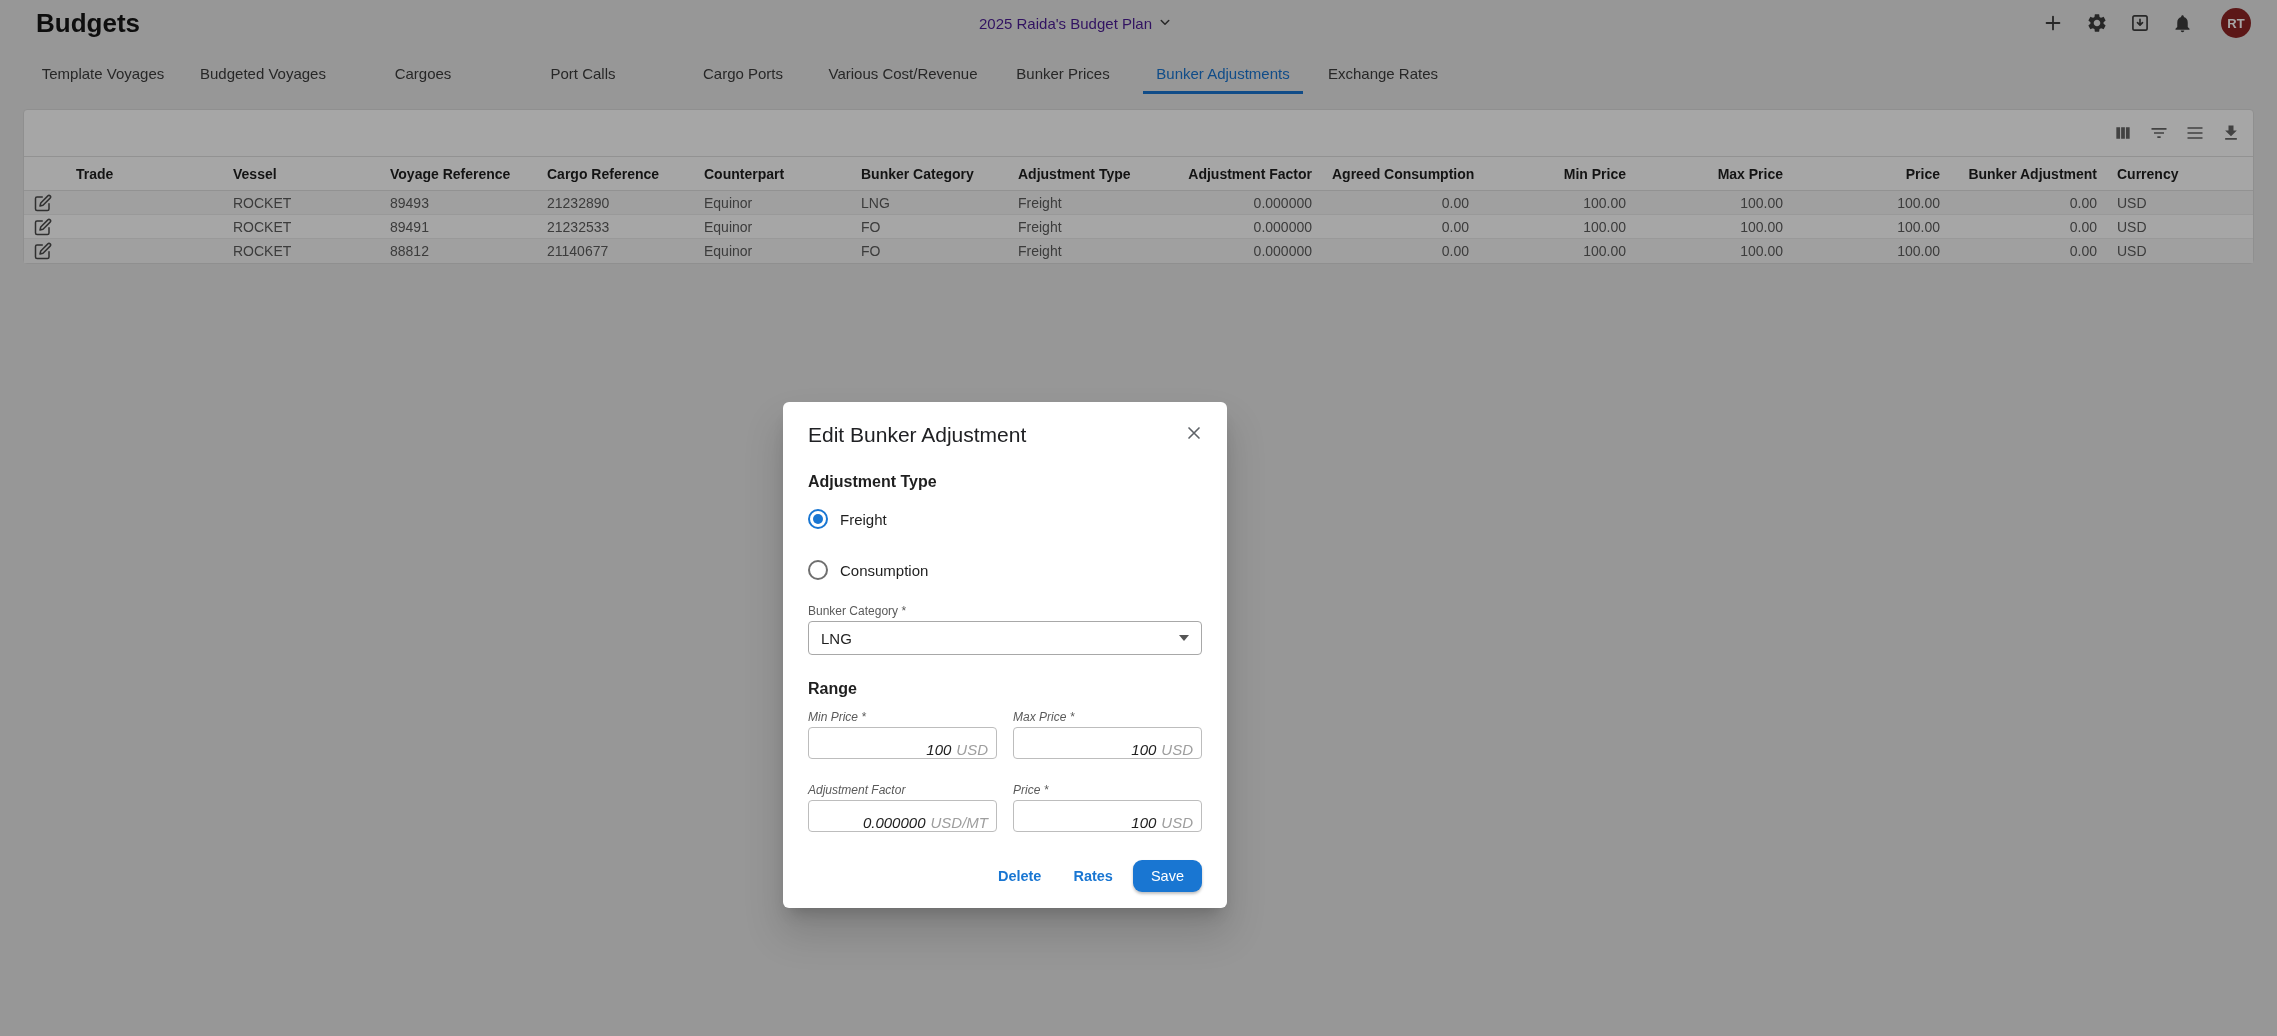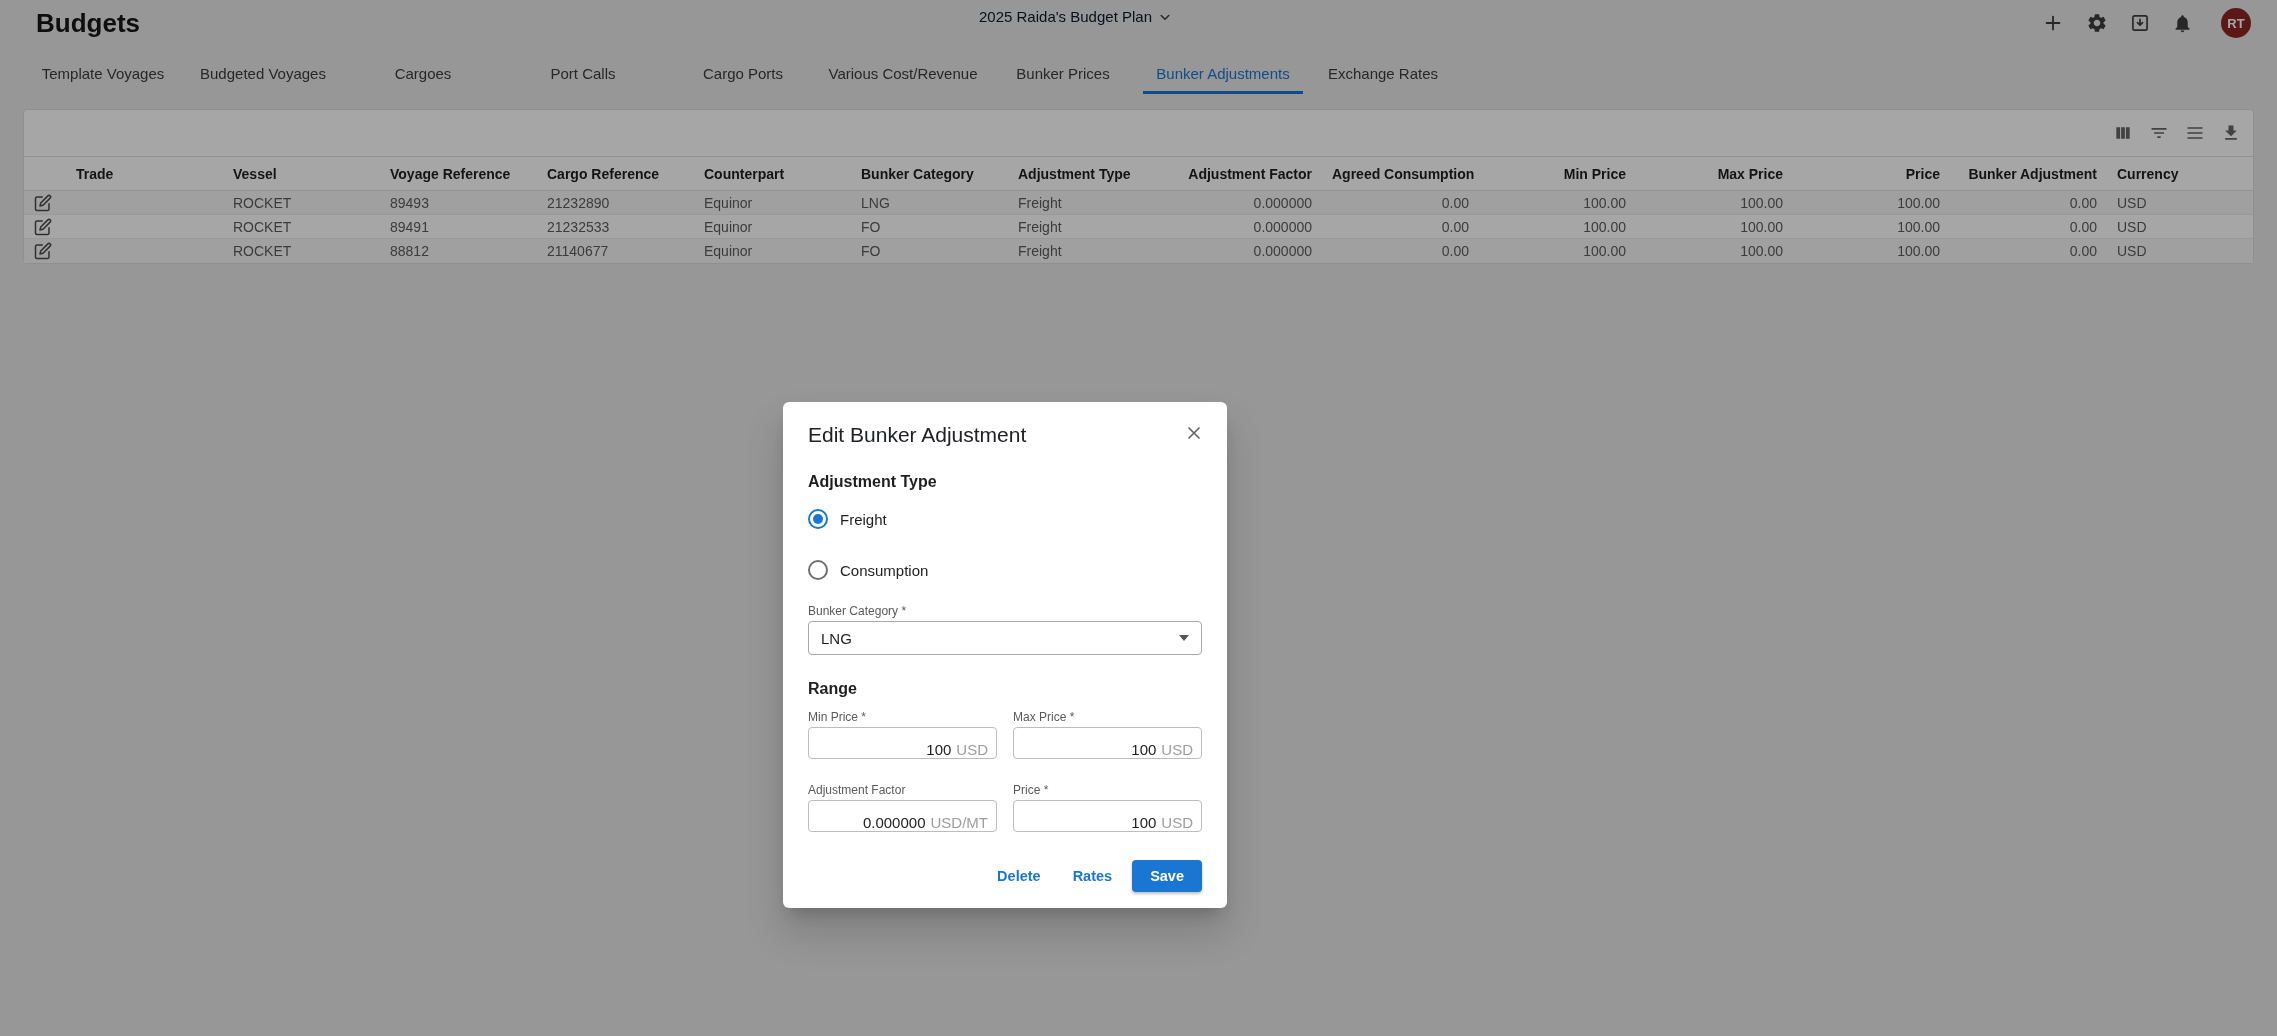--- a/index.html
+++ b/index.html
@@ -11,21 +11,21 @@
   body{
     width:2277px;height:1036px;position:relative;overflow:hidden;
     background:#e8e8e8;
     font-family:"Liberation Sans","DejaVu Sans",sans-serif;
     color:#202020;
   }
 
   
   .app-header{height:46px;display:flex;align-items:center;padding:0 26px 0 36px;position:relative;}
   .app-title{font-size:26px;font-weight:700;color:#161616;}
-  .plan-selector{position:absolute;left:979px;top:8px;display:flex;align-items:flex-start;gap:4px;font-size:15px;color:#0f172a;cursor:pointer;height:30px;}
+  .plan-selector{position:absolute;left:979px;top:8px;display:flex;align-items:center;gap:4px;font-size:15px;color:#4c1d95;cursor:pointer;height:30px;}
   .header-actions{margin-left:auto;display:flex;align-items:center;gap:22px;}
   .icon-btn{background:none;border:none;padding:0;display:flex;align-items:center;justify-content:center;cursor:pointer;}
   .avatar{width:30px;height:30px;border-radius:50%;background:var(--avatar-bg,#8e2424);color:#fff;font-size:13px;font-weight:700;display:flex;align-items:center;justify-content:center;margin-left:6px;cursor:pointer;}
 
   
   .tabs{display:flex;padding:0 23px;margin-top:8px;}
   .tab{width:160px;height:38px;display:flex;align-items:center;justify-content:center;font-size:15px;color:#3d3d3d;cursor:pointer;position:relative;white-space:nowrap;}
   .tab.active{color:var(--accent,#1976d2);font-weight:500;}
   .tab.active::after{content:"";position:absolute;left:0;right:0;bottom:-2px;height:3px;background:var(--accent,#1976d2);}
 
@@ -54,30 +54,30 @@
   .section-heading{font-size:16px;font-weight:700;color:#1f1f1f;margin-top:24px;line-height:19px;}
   .radio-row{display:flex;align-items:center;height:24px;margin-top:16px;cursor:pointer;}
   .radio-row + .radio-row{margin-top:27px;}
   .radio{width:20px;height:20px;border:2px solid #6f6f6f;border-radius:50%;position:relative;flex:0 0 20px;}
   .radio.selected{border-color:var(--accent,#1976d2);}
   .radio.selected::after{content:"";position:absolute;inset:3px;border-radius:50%;background:var(--accent,#1976d2);}
   .radio-label{font-size:15px;color:#1f1f1f;margin-left:12px;}
   .field-label{font-size:12px;color:#5a5a5a;margin-top:22px;line-height:14px;}
   .select{margin-top:3px;height:34px;border:1px solid #a8a8a8;border-radius:4px;display:flex;align-items:center;justify-content:space-between;padding:0 12px;font-size:15px;color:#1f1f1f;cursor:pointer;}
   .select-caret{width:0;height:0;border-left:5px solid transparent;border-right:5px solid transparent;border-top:6px solid #555;}
-  .grid2{display:grid;grid-template-columns:1fr 1fr;column-gap:16px;}
+  .grid2{display:grid;grid-template-columns:1fr 1fr;column-gap:16px;font-style:italic;}
   .grid2 .field-label{margin-top:0;}
   .grid-block{margin-top:12px;}
   .grid-block.second{margin-top:24px;}
   .field{margin-top:3px;height:32px;border:1px solid #bdbdbd;border-radius:4px;display:flex;align-items:flex-end;justify-content:flex-end;padding:0 8px;gap:5px;cursor:text;}
   .field .val{font-size:15px;color:#222;}
   .field .unit{font-size:15px;color:#9e9e9e;}
   .actions{display:flex;justify-content:flex-end;align-items:center;gap:8px;margin-top:28px;}
   .text-btn{color:var(--accent,#1976d2);font-size:14.5px;font-weight:600;background:none;border:none;padding:8px 12px;cursor:pointer;border-radius:4px;font-family:inherit;}
-  .primary-btn{background:var(--accent,#1976d2);color:#fff;font-size:14.5px;font-weight:700;border:none;border-radius:4px;padding:8px 18px;cursor:pointer;box-shadow:0 2px 3px rgba(0,0,0,.25);font-family:inherit;}
+  .primary-btn{background:var(--accent,#1976d2);color:#fff;font-size:14.5px;font-weight:400;border:none;border-radius:9px;padding:8px 18px;cursor:pointer;box-shadow:0 2px 3px rgba(0,0,0,.25);font-family:inherit;}
 </style>
 </head>
 <body>
 
 <header class="app-header">
   <div class="app-title">Budgets</div>
 
   <div class="plan-selector">
     <span>2025 Raida's Budget Plan</span>
     <span>

